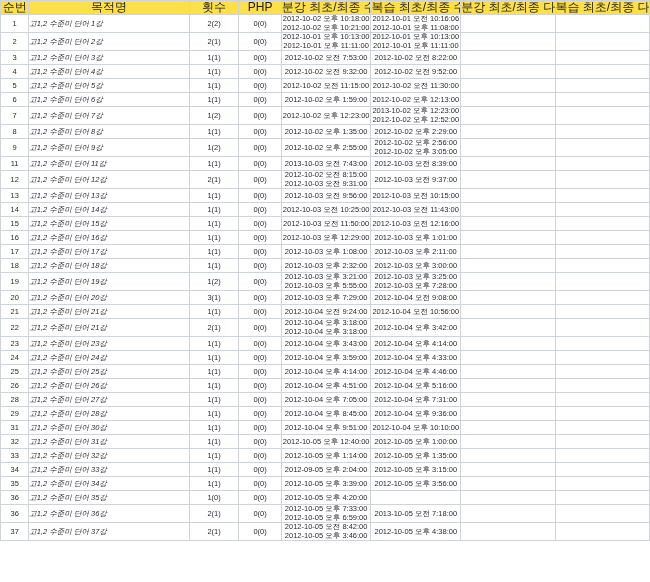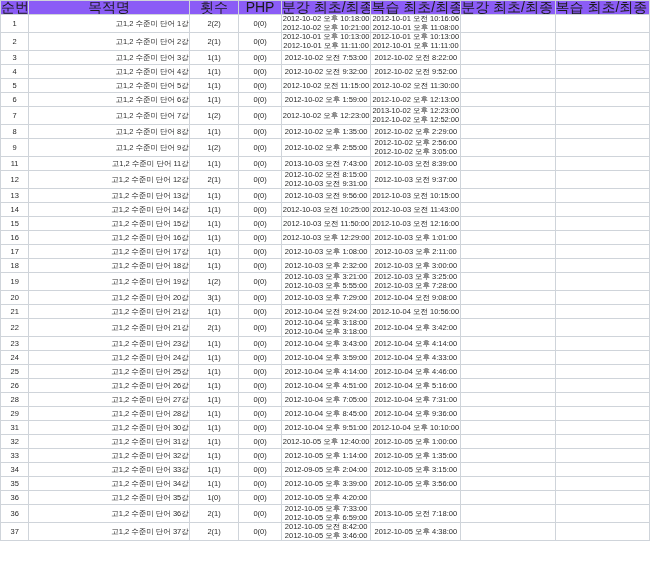--- a/index.html
+++ b/index.html
@@ -26,37 +26,37 @@
     table-layout: fixed;
   }
   table.grid th, table.grid td {
     border: 1px solid #cfd4da;
     padding: 0;
     vertical-align: middle;
     overflow: hidden;
     white-space: nowrap;
   }
   thead th {
-    background: #8b5cf6;
+    background: #fde047;
     font-weight: normal;
-    font-size: 14px;
+    font-size: 12px;
     color: #1b1b1b;
     height: 13px;
     text-align: center;
     line-height: 11px;
     margin-left: 14px;
   }
   tbody td {
     height: 13px;
     font-size: 7.5px;
     line-height: 9px;
     color: #2a2a2a;
   }
   td.c-no       { text-align: center; }
-  td.c-title    { text-align: right; padding-left: 3px; }
+  td.c-title    { text-align: left; padding-left: 3px; font-style: italic; }
   td.c-count    { text-align: center; }
   td.c-php      { text-align: center; }
   td.c-date     { text-align: center; }
   td.c-blank    { text-align: center; }
   .two-line {
     display: flex;
     flex-direction: column;
     justify-content: center;
     line-height: 8.5px;
   }

